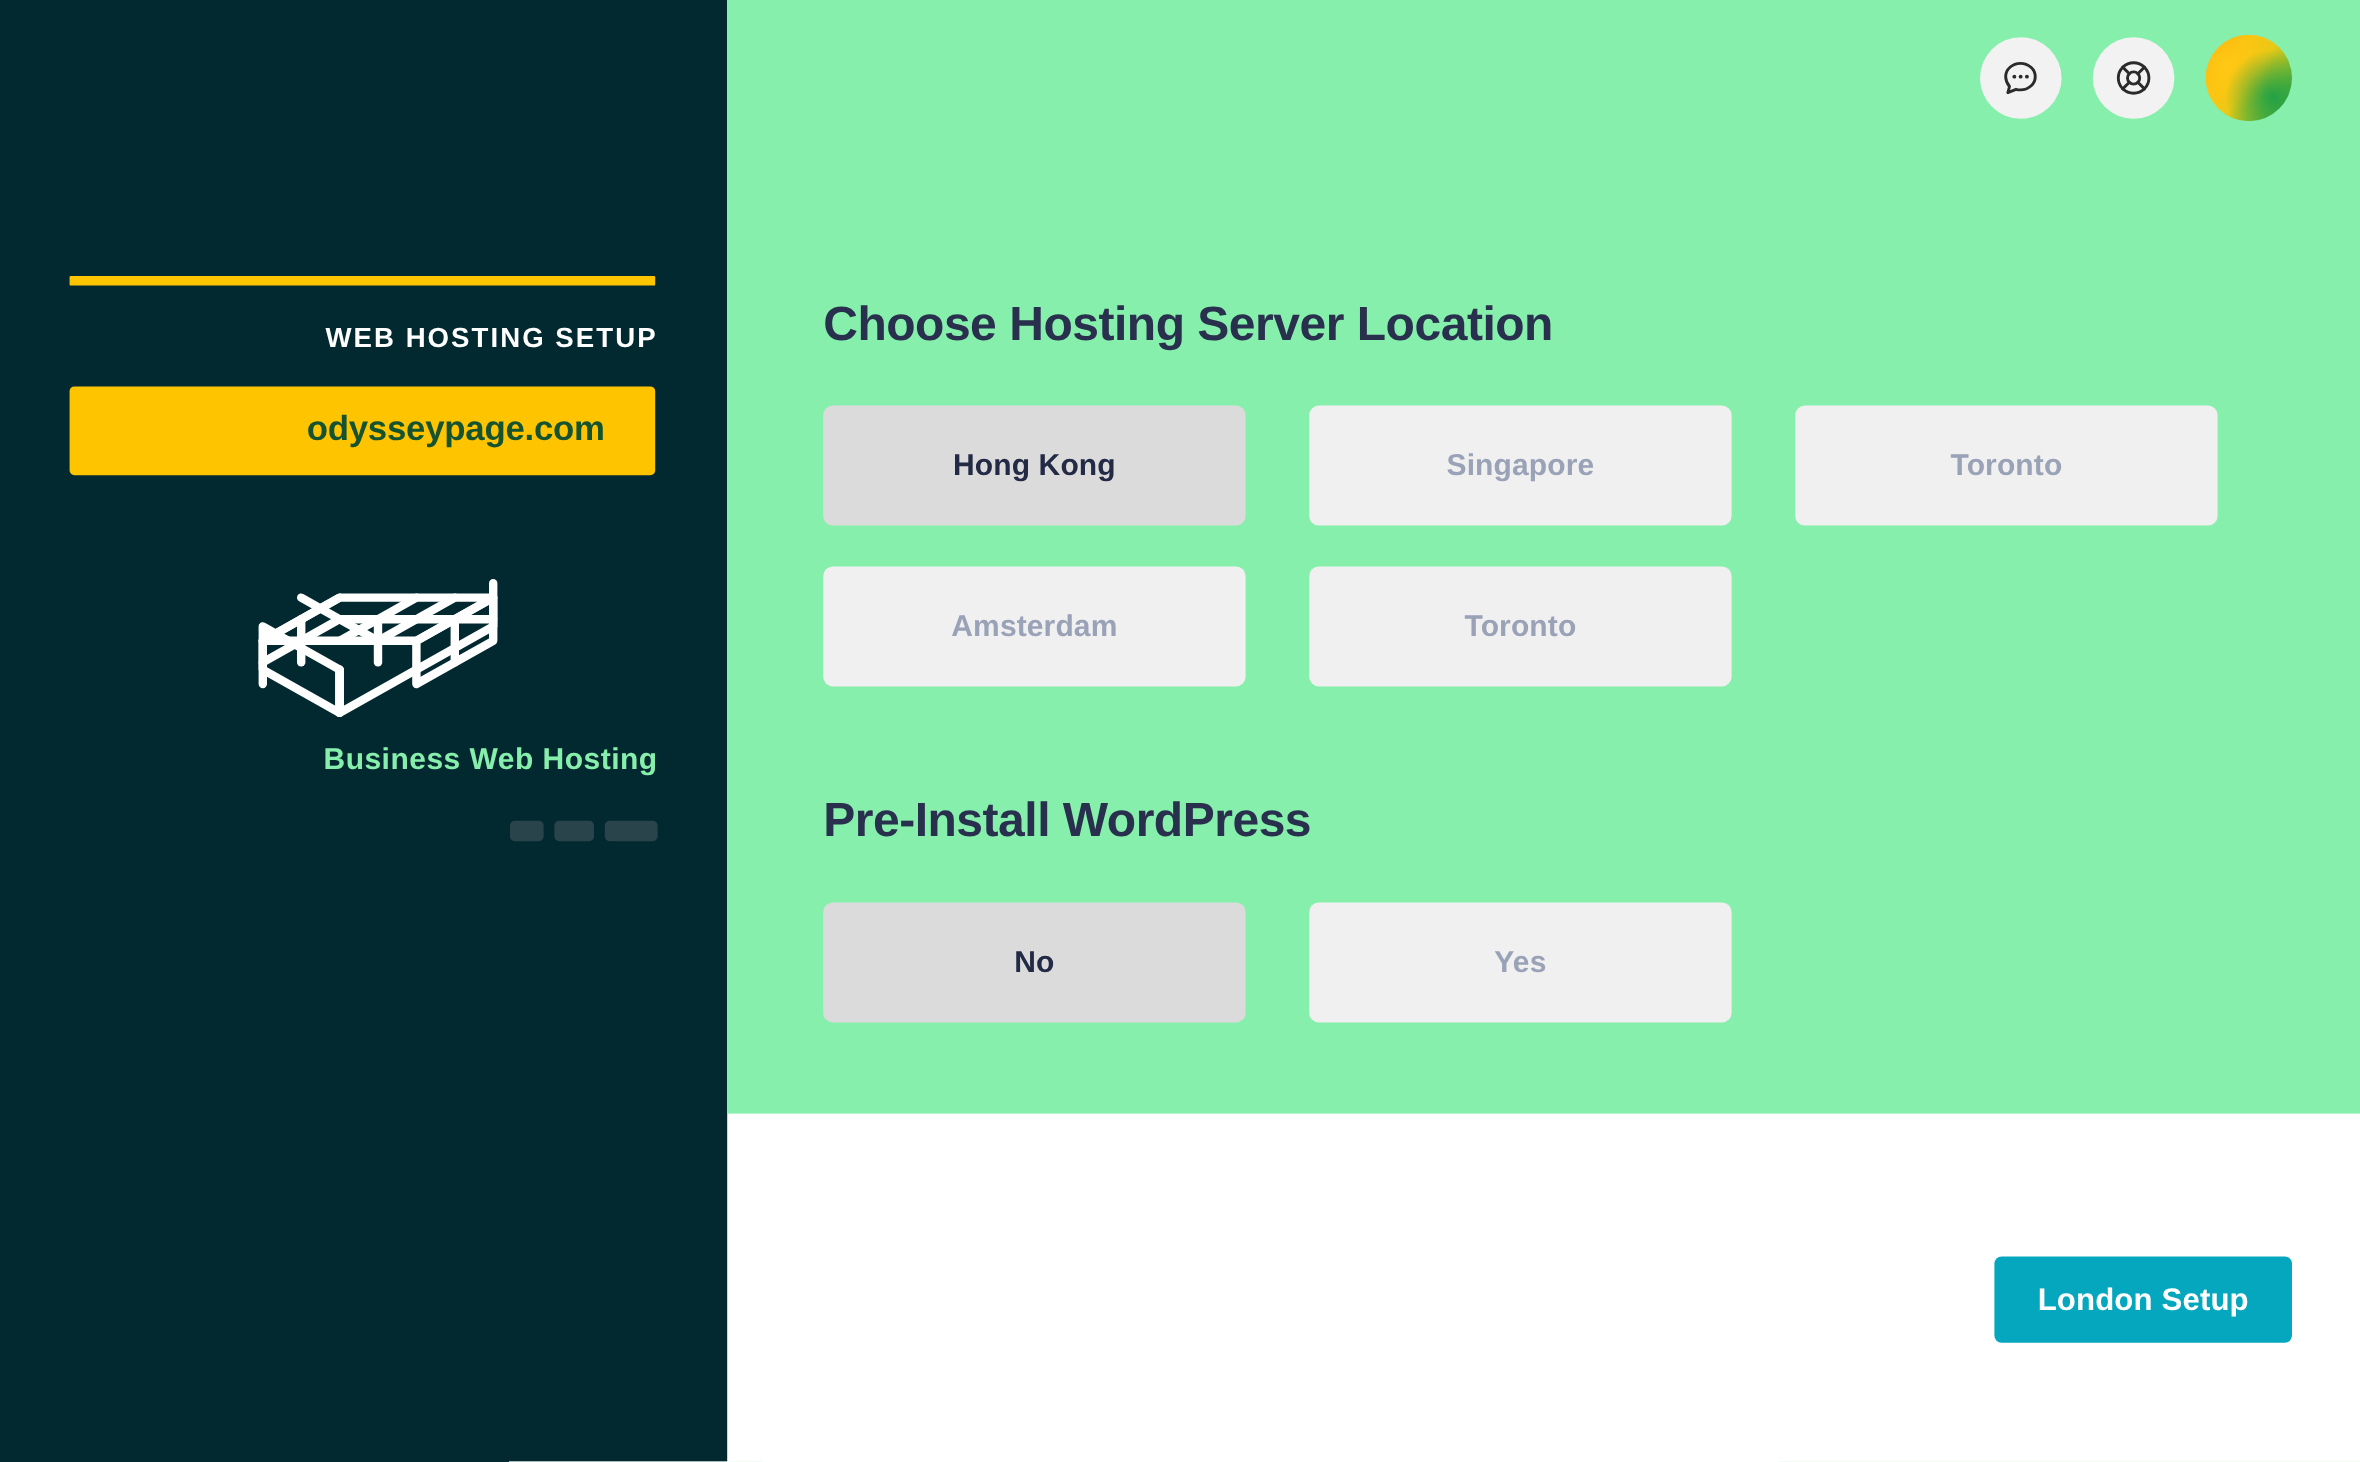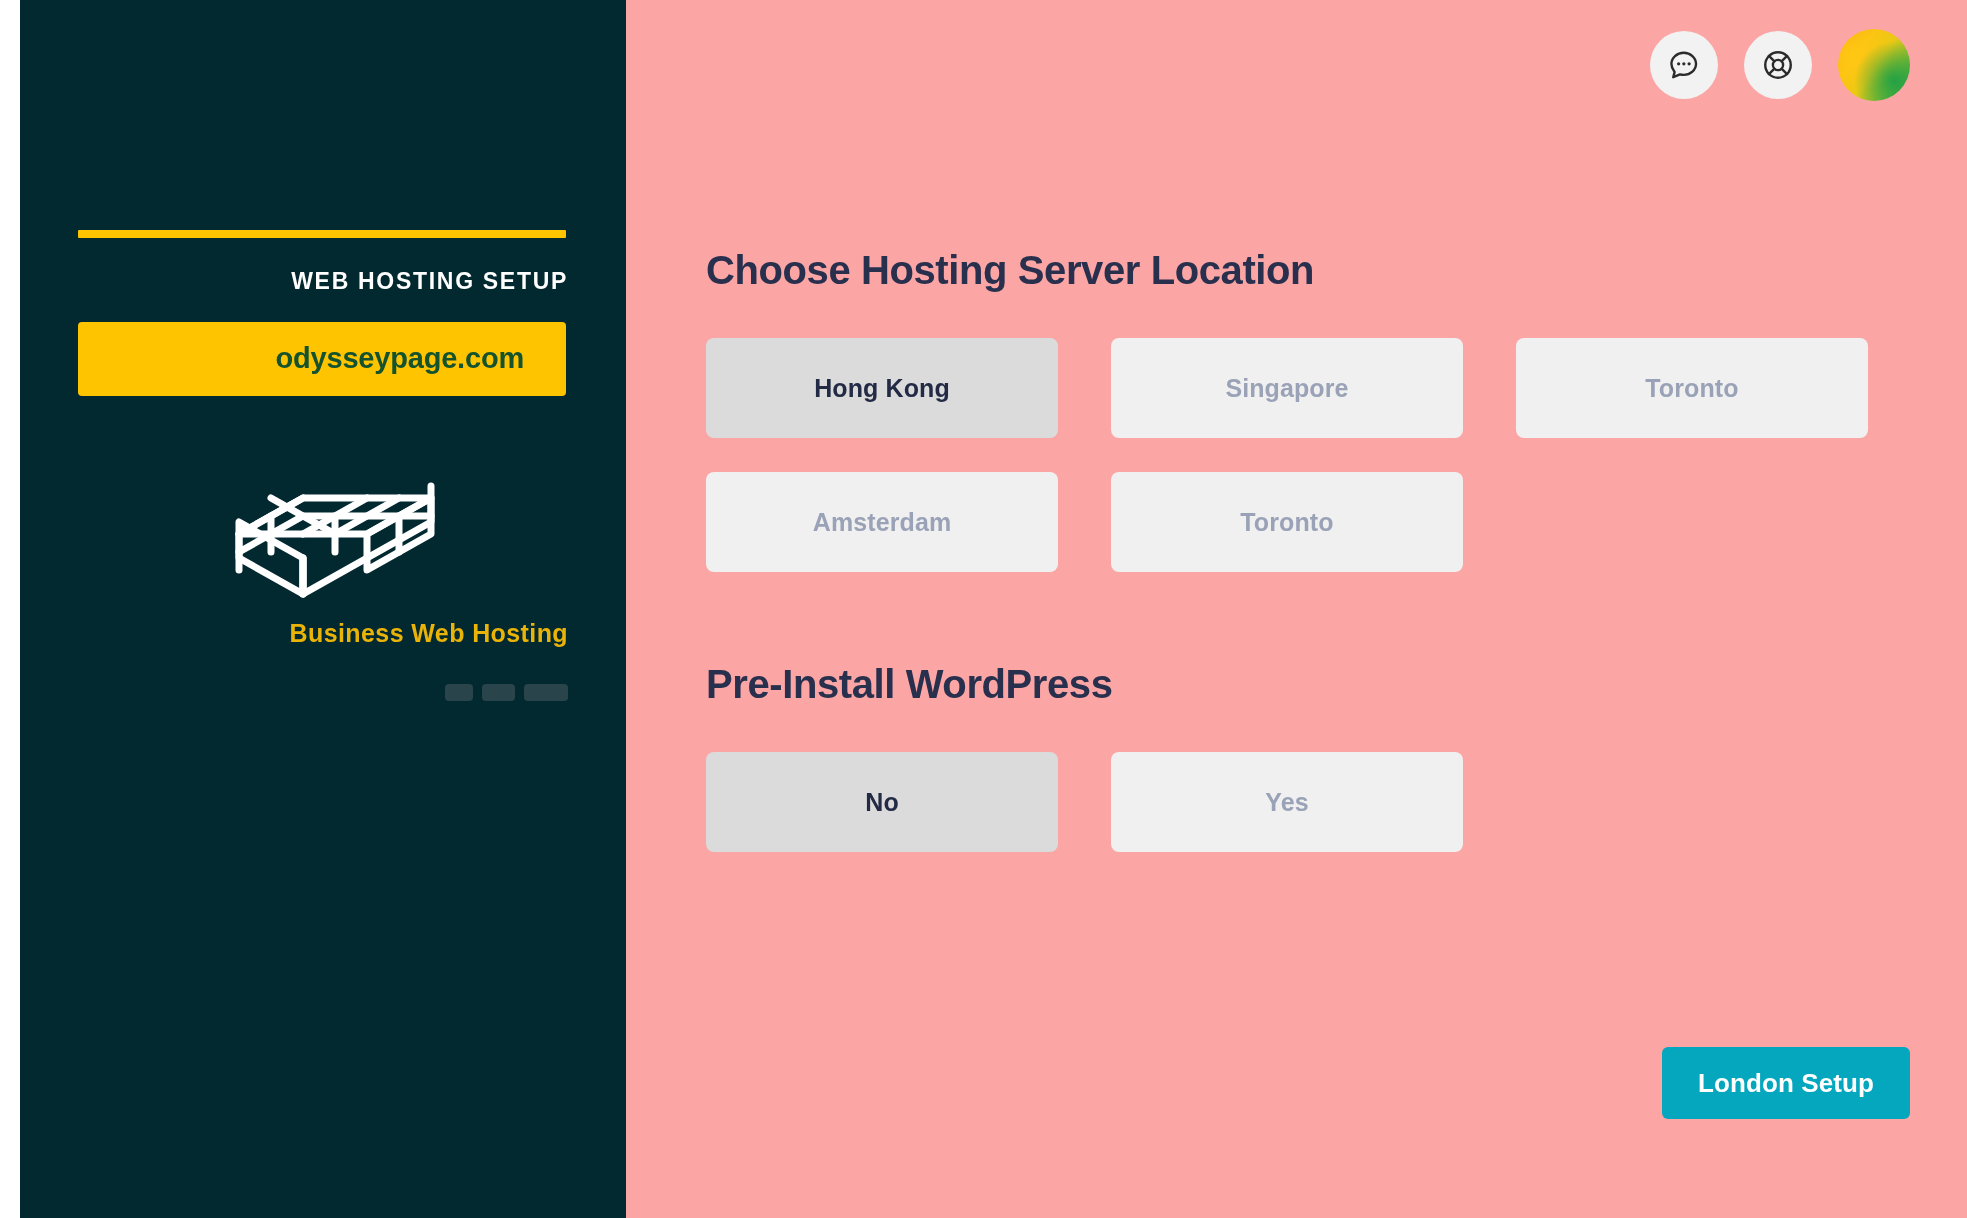--- a/index.html
+++ b/index.html
@@ -11,21 +11,20 @@
     background: #ffffff;
     font-family: "Liberation Sans", "DejaVu Sans", sans-serif;
   }
 
   .app {
     position: relative;
     width: 1967px;
     height: 1218px;
     display: flex;
     background: #ffffff;
-    padding-left: 20px;
   }
 
   
   .sidebar {
     width: 606px;
     height: 1218px;
     background: #032930;
     flex: 0 0 606px;
     position: relative;
   }
@@ -79,21 +78,21 @@
     display: flex;
     align-items: center;
     justify-content: center;
     padding-left: 24px;
   }
   .plan-illustration svg { display: block; }
 
   .plan-name {
     margin-top: 14px;
     text-align: right;
-    color: #eab308;
+    color: #86efac;
     font-size: 25px;
     font-weight: 700;
     letter-spacing: 0.4px;
   }
 
   .progress-bars {
     margin-top: 36px;
     display: flex;
     justify-content: flex-end;
     align-items: center;
@@ -105,22 +104,22 @@
     background: #2a444b;
   }
   .progress-seg.w-sm { width: 28px; }
   .progress-seg.w-md { width: 33px; }
   .progress-seg.w-lg { width: 44px; }
 
   
   .main {
     flex: 1 1 auto;
     position: relative;
-    height: 1218px;
-    background: #fca5a5;
+    height: 928px;
+    background: #86efac;
   }
 
   .topbar {
     position: absolute;
     top: 0;
     right: 0;
     height: 130px;
     display: flex;
     align-items: center;
     justify-content: flex-end;

